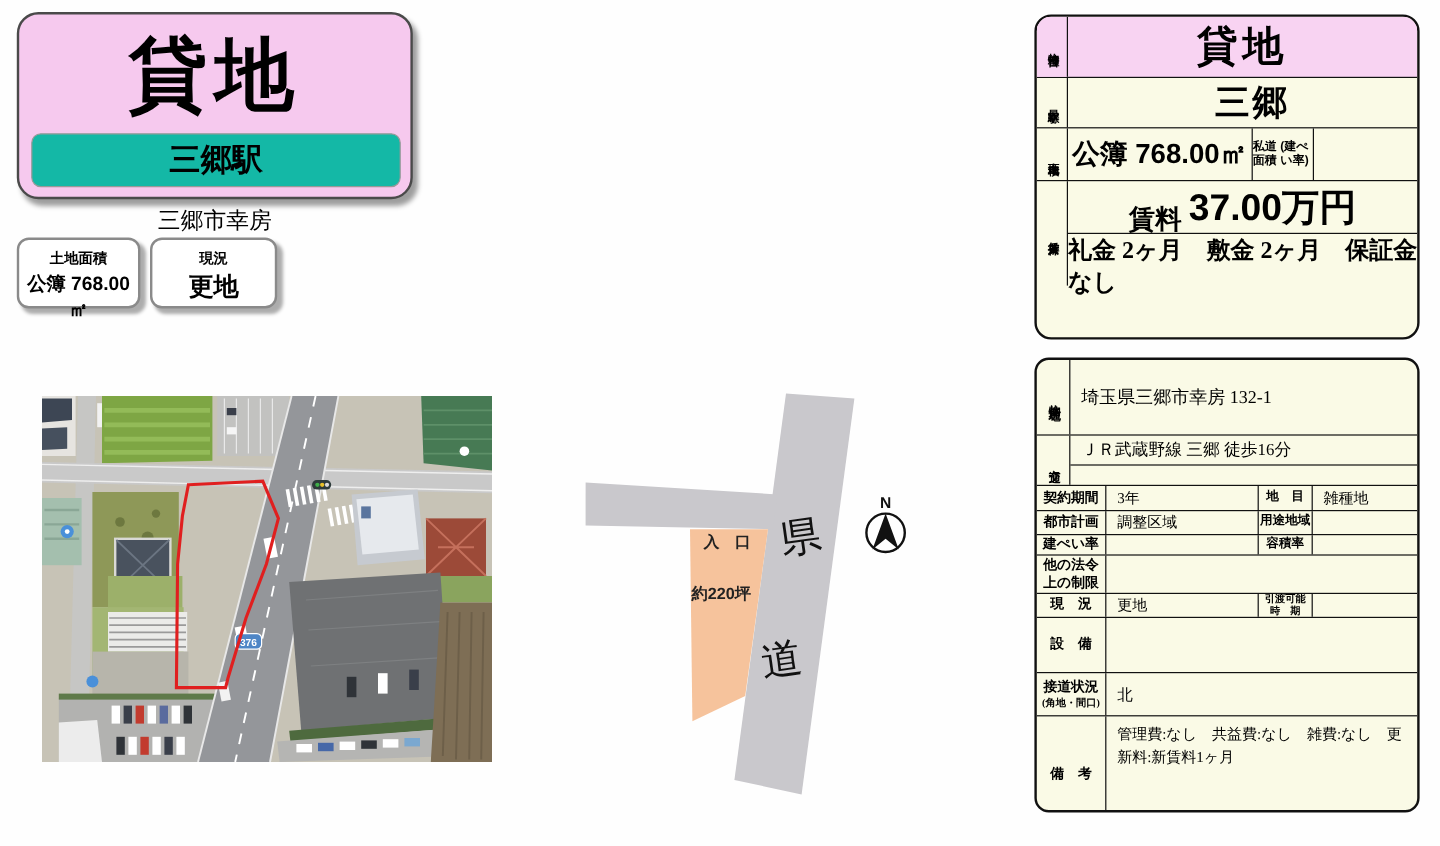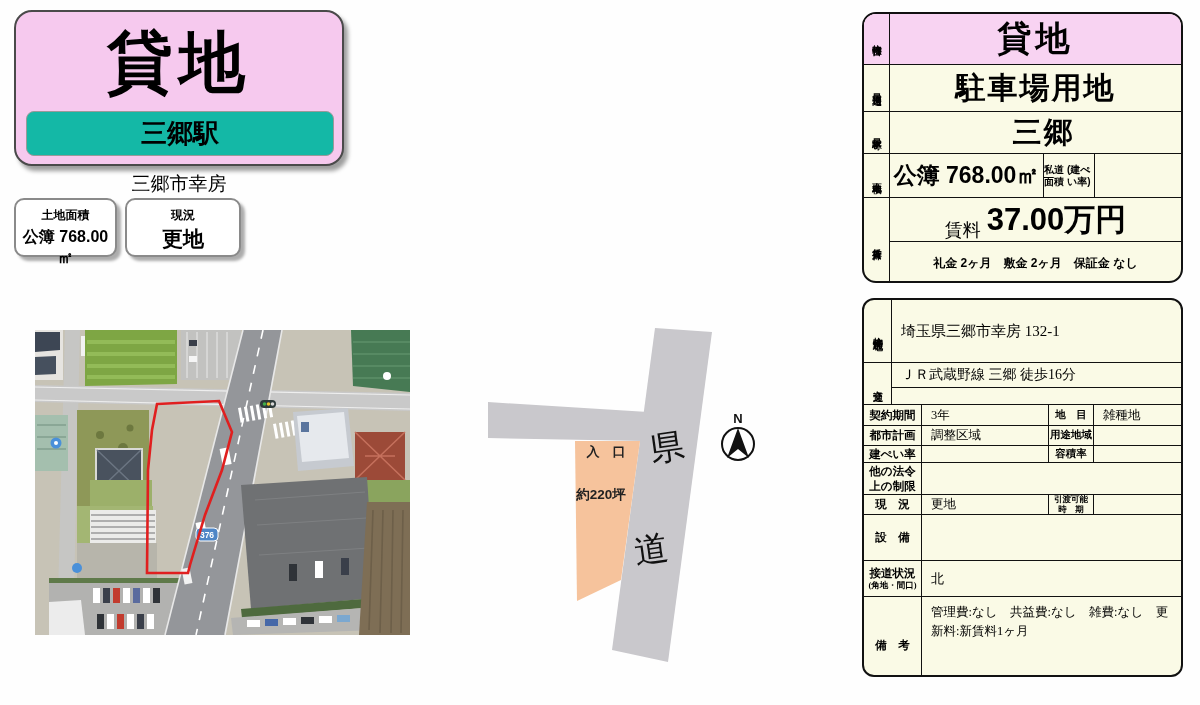--- a/index.html
+++ b/index.html
@@ -17,21 +17,21 @@
     background:#14b8a6; border:1px solid #999; border-radius:8px;
     display:flex; align-items:center; justify-content:center;
     font-size:26px; font-weight:bold; }
   .area-line { position:absolute; left:14px; top:171px; width:330px; text-align:center;
     font-size:19px; font-weight:normal; }
   .info-box { position:absolute; background:#fff; border:2px solid #8a8a8a; border-radius:10px;
     box-shadow:4px 4px 3px rgba(0,0,0,.32); text-align:center; padding-top:7px; }
   .info-box .ib-title { font-size:12px; font-weight:bold; }
   .ib1 { left:14px; top:198px; width:103px; height:59px; }
   .ib1 .ib-value { font-size:16px; font-weight:bold; margin-top:3px; }
-  .ib2 { left:125px; top:198px; width:116px; height:59px; }
+  .ib2 { left:125px; top:198px; width:106px; height:59px; }
   .ib2 .ib-value { font-size:21px; font-weight:bold; margin-top:1px; }
 
   
   .rt { position:absolute; left:862px; width:321px; border:2px solid #111;
     background:#fafae6; overflow:hidden; }
   .t1 { top:12px; height:271px; border-radius:14px; }
   .t2 { top:298px; height:379px; border-radius:12px; font-family:"Liberation Serif", serif; }
   .row { display:flex; border-bottom:1.5px solid #111; }
   .row:last-child { border-bottom:none; }
   .vlab { width:26px; flex:0 0 26px; border-right:1.5px solid #111;
@@ -48,24 +48,24 @@
   .r3 .cell { flex:1; font-size:29px; font-weight:bold; letter-spacing:2px; }
   .r4 { height:44px; }
   .r4 .v1 { flex:0 0 154px; font-size:23px; font-weight:bold; border-right:1.5px solid #111; }
   .r4 .sl { flex:0 0 51px; border-right:1.5px solid #111; flex-direction:row;
     font-size:10px; font-weight:bold; line-height:1.2; justify-content:center; }
   .r4 .sv { flex:1; }
   .r5 { height:87px; }
   .r5 .rcol { flex:1; display:flex; flex-direction:column; }
   .r5 .rent { height:44px; border-bottom:1.5px solid #111; display:flex;
     align-items:center; justify-content:center; gap:6px; }
-  .r5 .rent .rp { font-size:18px; font-weight:normal;margin-top:20px; }
+  .r5 .rent .rp { font-size:22px; font-weight:bold;margin-top:20px; }
   .r5 .rent .rv { font-size:31px; font-weight:bold; }
   .r5 .terms { flex:1; display:flex; align-items:center; justify-content:center;
-    font-size:12px; font-weight:bold; }
+    font-size:20px; font-weight:bold;font-family:Liberation Serif, serif; }
 
   .t2 .row { border-bottom:1px solid #111; }
   .t2 .vlab { width:28px; flex:0 0 28px; border-right:1px solid #111;
     font-family:"Liberation Serif", serif; font-size:10px; }
   .hlab { flex:0 0 58px; border-right:1px solid #111; display:flex; flex-direction:column;
     align-items:center; justify-content:center; font-size:11.5px; font-weight:bold; line-height:1.25; }
   .t2 .val { display:flex; align-items:center; padding-left:9px; font-size:13px; }
   .ra { height:63px; }
   .ra .val { flex:1; font-size:15px; }
   .rb { height:42px; }
@@ -268,24 +268,20 @@
       <circle cx="258" cy="124" r="16" fill="none" stroke="#111" stroke-width="2"></circle>
       <path d="M258 108 L269 138 L258 129 L247 138 Z" fill="#111"></path>
     </g>
   </svg>
 
   <div class="rt t1">
     <div class="row r1">
       <div class="vlab">物件種目</div>
       <div class="cell">貸地</div>
     </div>
-    <div class="row r2">
-      <div class="vlab">最適用途</div>
-      <div class="cell">駐車場用地</div>
-    </div>
     <div class="row r3">
       <div class="vlab">最寄駅</div>
       <div class="cell">三郷</div>
     </div>
     <div class="row r4">
       <div class="vlab">土地面積</div>
       <div class="cell v1">公簿 768.00㎡</div>
       <div class="cell sl">
         <span>私道面積</span>
         <span>(建ぺい率)</span>

